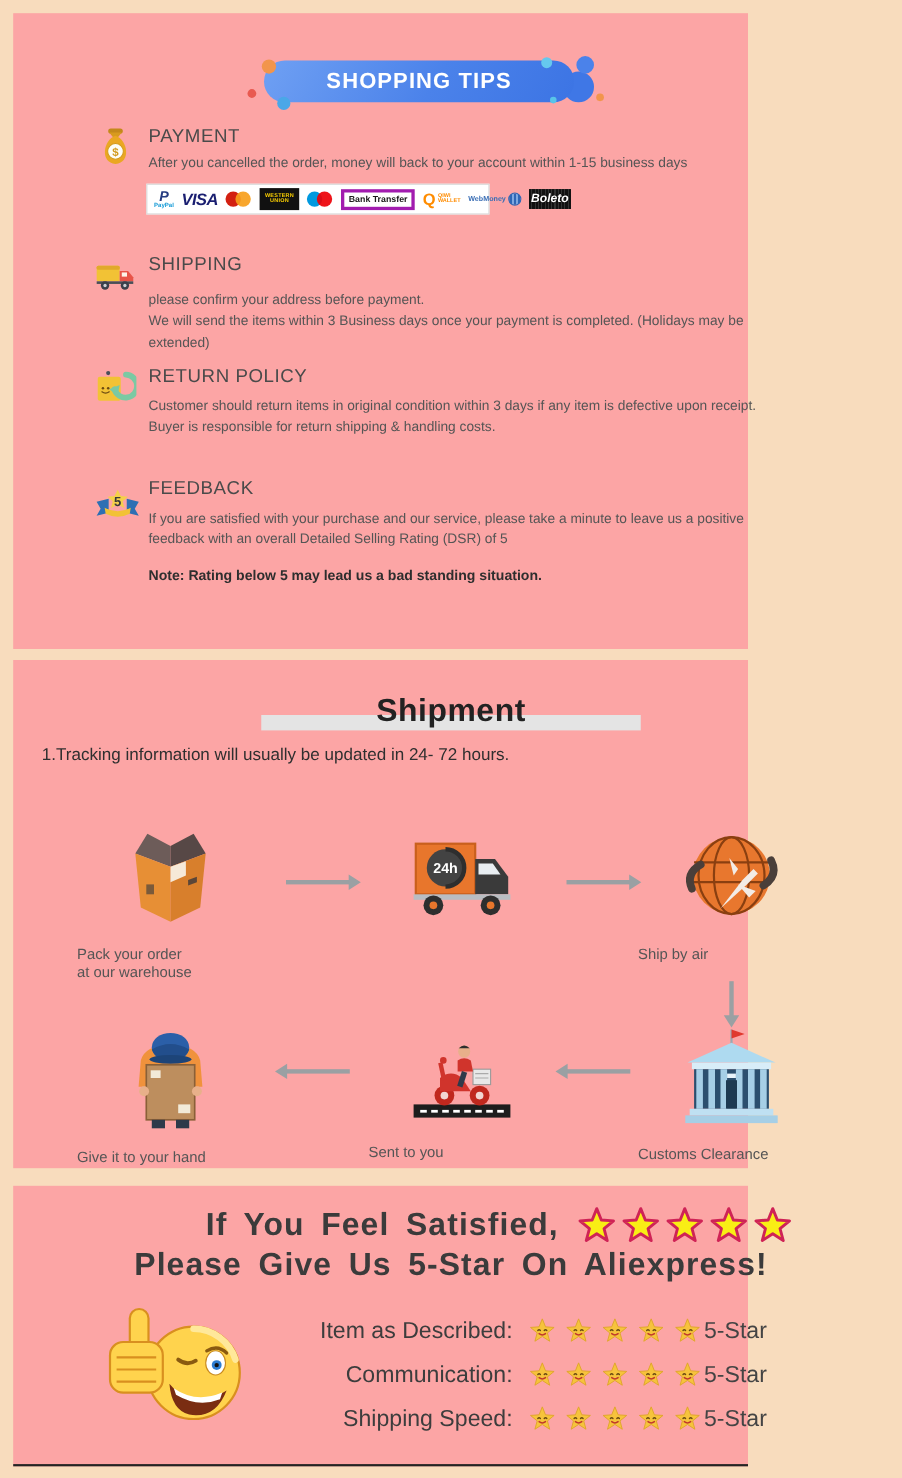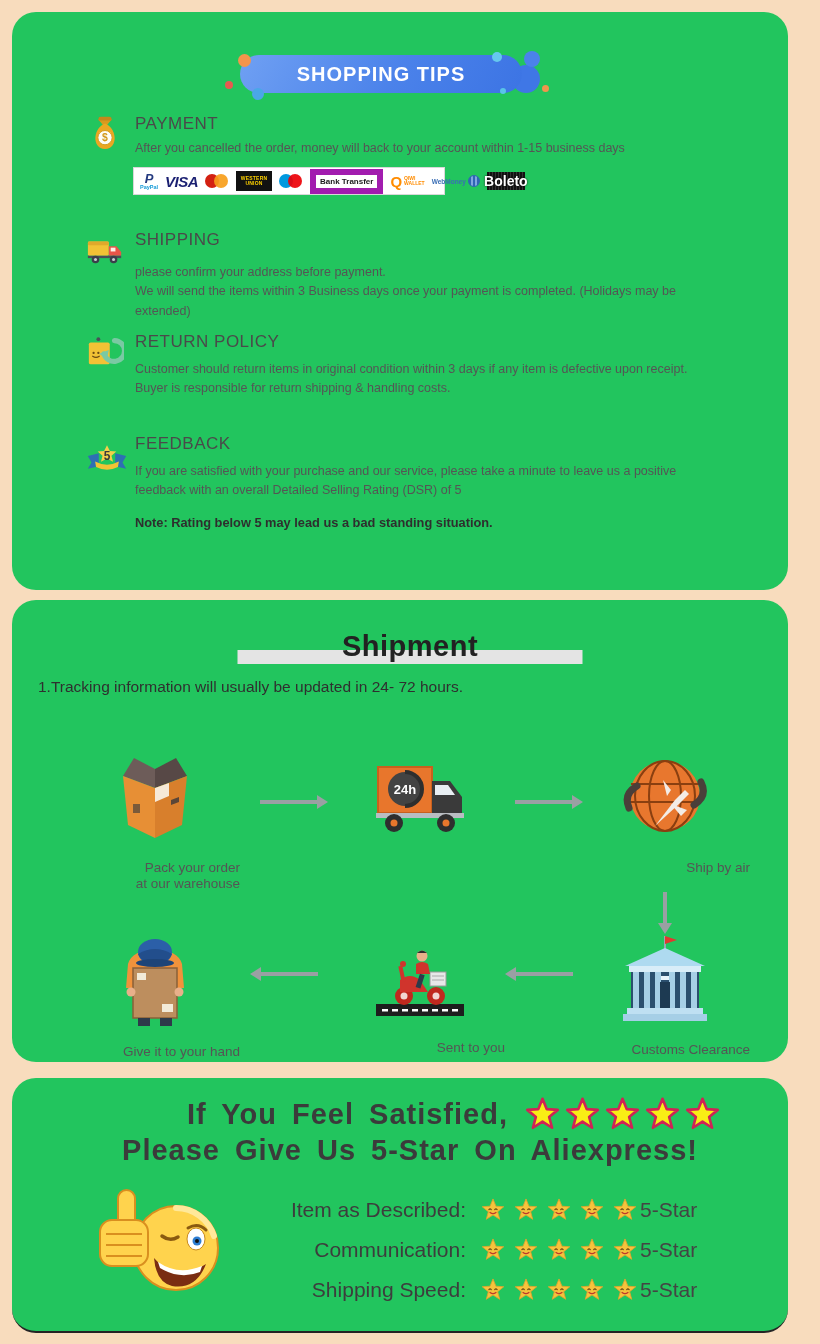--- a/index.html
+++ b/index.html
@@ -4,21 +4,21 @@
 <style>
   * { margin:0; padding:0; box-sizing:border-box; }
   html,body { width:820px; }
   body {
     font-family:"Liberation Sans", sans-serif;
     background:#f8dcbd;
     position:relative;
     width:820px; height:1344px;
     overflow:hidden;
   }
-  .card { position:absolute; left:12px; width:776px; background:#22c55e;border-radius:24px; }
+  .card { position:absolute; left:12px; width:668px; background:#fca5a5; }
   #card-tips { top:12px; height:578px; }
   #card-shipment { top:600px; height:462px; }
   #card-stars { top:1078px; height:255px; border-bottom:2px solid #242424; }
 
   
   .banner-wrap { position:absolute; left:216px; top:43px; width:330px; height:50px; }
   .banner-pill {
     position:absolute; left:12px; top:0; width:282px; height:38px;
     border-radius:19px;
     background:linear-gradient(120deg,#6fa0f3 0%,#4b82ea 55%,#3c74e4 100%);
@@ -60,40 +60,40 @@
   .lg-paypal .pp-t { color:#179bd7; font-weight:bold; font-size:5.5px; }
   .lg-visa { color:#1a1f71; font-weight:bold; font-style:italic; font-size:15px; letter-spacing:-.5px; }
   .cc { position:relative; width:24px; height:16px; }
   .cc i { position:absolute; top:1px; width:14px; height:14px; border-radius:50%; }
   .cc-mc i.l { left:0; background:#d32011; }
   .cc-mc i.r { left:9px; background:#f79e1b; opacity:.92; }
   .cc-ma i.l { left:0; background:#0099df; }
   .cc-ma i.r { left:9px; background:#ed0006; opacity:.92; }
   .lg-wu { flex-direction:column; background:#111; width:36px; height:20px; line-height:1.1; }
   .lg-wu span { color:#ffd200; font-weight:bold; font-size:5px; letter-spacing:.2px; }
-  .lg-bank { border:6px solid #a21caf; padding:2px 4px; font-size:8px; font-weight:bold; color:#1a1a1a; }
+  .lg-bank { border:3px solid #a21caf; padding:2px 4px; font-size:8px; font-weight:bold; color:#1a1a1a; }
   .lg-qiwi { gap:2px; }
   .lg-qiwi .q { color:#ff8c00; font-weight:bold; font-size:15px; line-height:1; }
   .lg-qiwi .qt { display:flex; flex-direction:column; line-height:1; }
   .lg-qiwi .qt span { font-size:5px; font-weight:bold; color:#ff8c00; }
   .lg-wm { gap:2px; }
   .lg-wm .wmt { font-size:6.5px; font-weight:bold; color:#3a6eb5; }
   .lg-wm .globe { width:12px; height:12px; border-radius:50%;
      background:repeating-linear-gradient(90deg,#2f66b5 0 2px,#7fa8e0 2px 4px); border:1px solid #2f66b5; }
   .lg-boleto { background:#111; width:38px; height:18px;
      background-image:repeating-linear-gradient(90deg,#111 0 2px,#333 2px 3px); }
-  .lg-boleto span { color:#fff; font-size:14px; font-weight:bold; text-shadow:0 0 2px #000; }
+  .lg-boleto span { color:#fff; font-size:11px; font-weight:bold; font-style:italic; text-shadow:0 0 2px #000; }
 
   
   .shipment-title-wrap { position:absolute; top:30px; left:0; width:796px; text-align:center; }
   .shipment-hl { position:absolute; left:50%; transform:translateX(-50%); top:20px; width:345px; height:14px; background:#e4e4e4; }
   .shipment-title { position:relative; font-size:29px; font-weight:bold; color:#222; letter-spacing:.5px; }
   .shipment-intro { position:absolute; left:26px; top:78px; width:756px; font-size:15.5px; color:#2f2f2f; line-height:1.22; }
 
-  .step { position:absolute; width:170px; text-align:right; }
+  .step { position:absolute; width:170px; text-align:left; }
   .step svg { display:block; margin:0 auto; }
   .step-label { margin-top:18px; font-size:13.5px; color:#555; line-height:1.22; }
   #step-pack      { left:58px;  top:152px; }
   #step-transport { left:323px; top:152px; }
   #step-air       { left:568px; top:152px; }
   #step-customs   { left:568px; top:332px; }
   #step-sent      { left:323px; top:338px; }
   #step-hand      { left:58px;  top:330px; }
 
   .h-arrow { position:absolute; width:58px; height:4px; background:#9aa0a3; }

